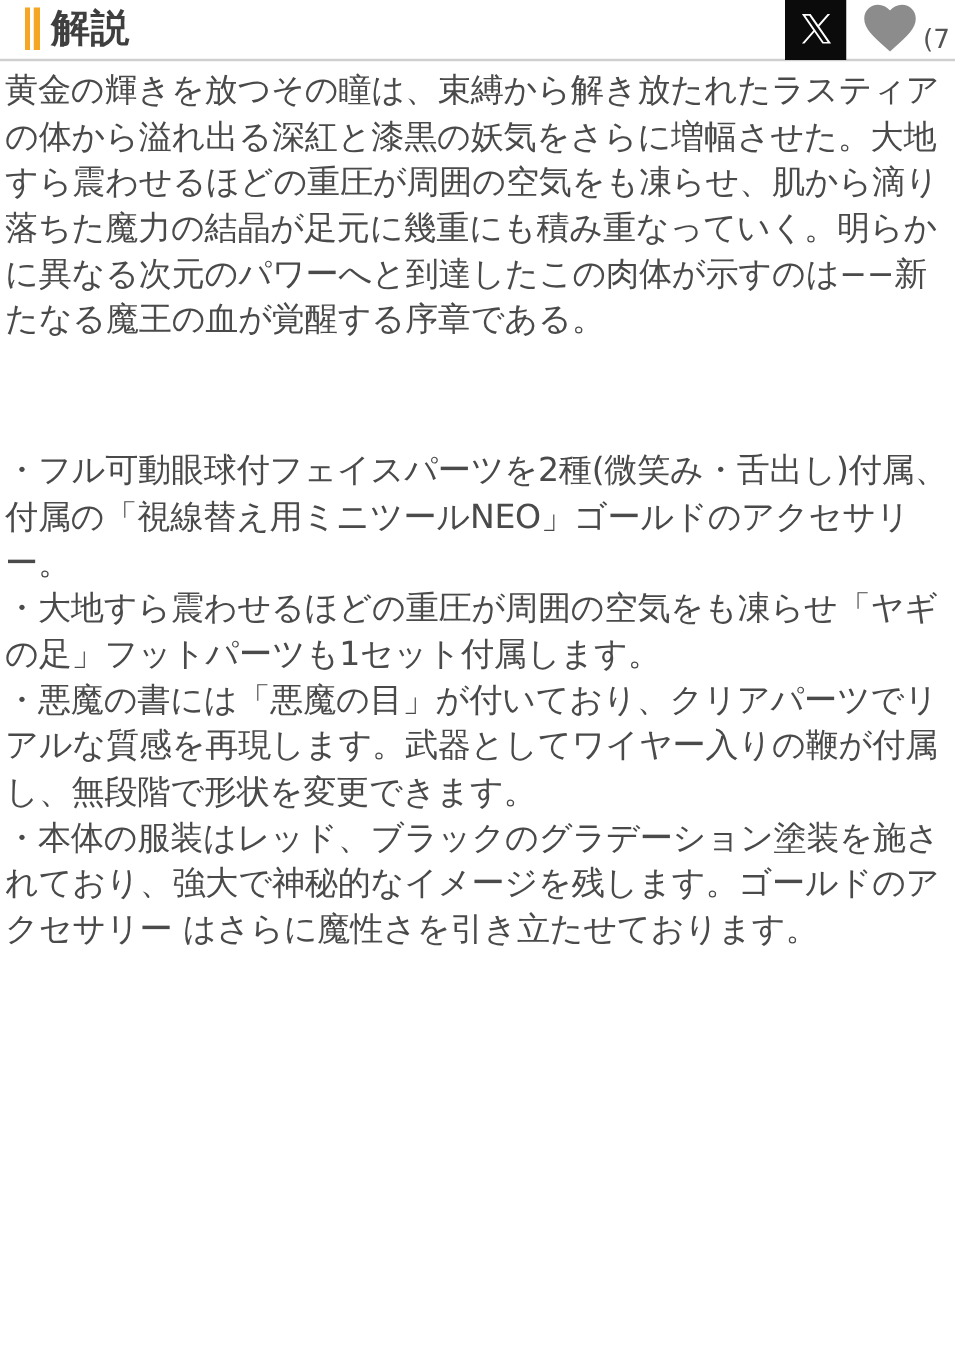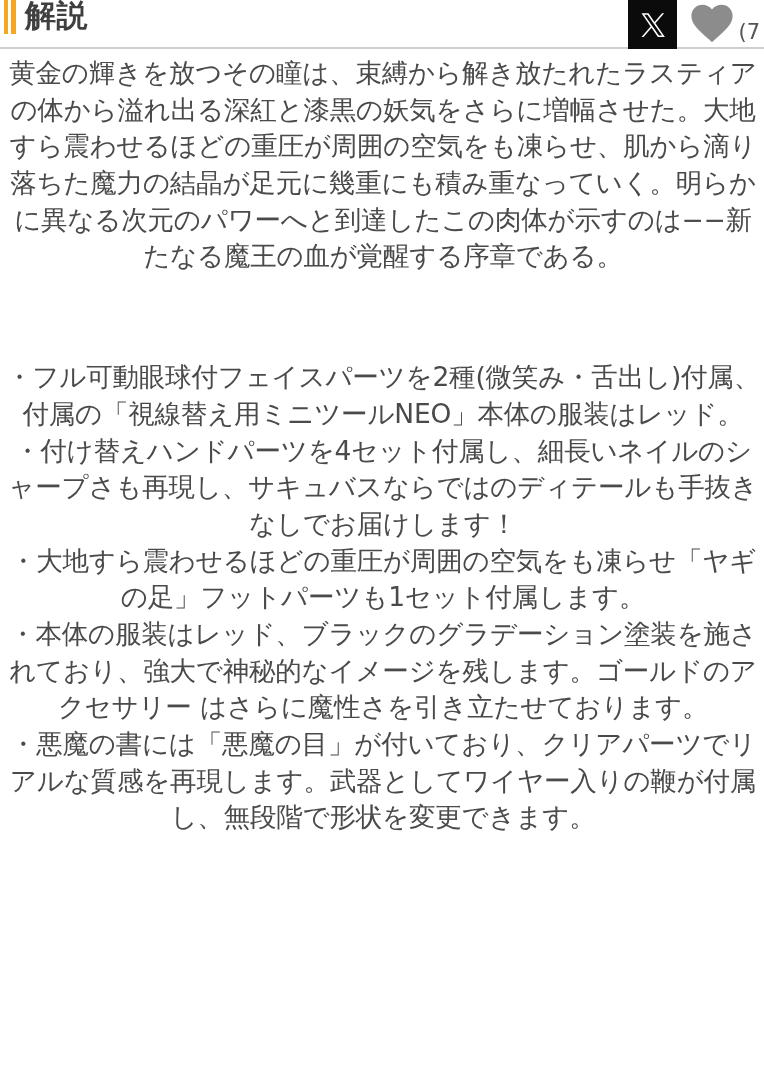--- a/index.html
+++ b/index.html
@@ -17,23 +17,23 @@
   }
   .page {
     width: 764px;
     position: relative;
     padding: 0;
   }
 
   
   .header {
     display: flex;
-    align-items: flex-start;
+    align-items: center;
     height: 46px;
-    padding: 0 0 0 4px;
+    padding: 0 0 0 20px;
     position: relative;
   }
   .header-bars {
     display: flex;
     gap: 3px;
     margin-right: 9px;
     flex: 0 0 auto;
   }
   .header-bars span {
     display: block;
@@ -98,21 +98,21 @@
 
   
   .content {
     padding: 6px 2px 0 4px;
   }
   .para {
     font-size: 26.5px;
     line-height: 1.385;
     color: #4a4a4a;
     margin: 0;
-    text-align: center;
+    text-align: left;
     letter-spacing: -0.2px;
     font-family: "DejaVu Sans", "Liberation Sans", sans-serif;
     white-space: pre-wrap;
     word-break: break-all;
   }
   .spacer-lg { height: 42px; }
   .spacer-md { height: 42px; }
   .bullets .para { margin: 0; }
 </style>
 </head>
@@ -152,21 +152,20 @@
   <div class="content">
 
     <p class="para">黄金の輝きを放つその瞳は、束縛から解き放たれたラスティアの体から溢れ出る深紅と漆黒の妖気をさらに増幅させた。大地すら震わせるほどの重圧が周囲の空気をも凍らせ、肌から滴り落ちた魔力の結晶が足元に幾重にも積み重なっていく。明らかに異なる次元のパワーへと到達したこの肉体が示すのは−−新たなる魔王の血が覚醒する序章である。</p>
 
     <div class="spacer-lg"></div>
 
 
     <div class="spacer-md"></div>
 
     <div class="bullets">
-      <p class="para">・フル可動眼球付フェイスパーツを2種(微笑み・舌出し)付属、付属の「視線替え用ミニツールNEO」本体の服装はレッド。</p>
-      <p class="para">・付け替えハンドパーツを4セット付属し、細長いネイルのシャープさも再現し、サキュバスならではのディテールも手抜きなしでお届けします！</p>
+      <p class="para">・フル可動眼球付フェイスパーツを2種(微笑み・舌出し)付属、付属の「視線替え用ミニツールNEO」ゴールドのアクセサリー。</p>
       <p class="para">・大地すら震わせるほどの重圧が周囲の空気をも凍らせ「ヤギの足」フットパーツも1セット付属します。</p>
+      <p class="para">・悪魔の書には「悪魔の目」が付いており、クリアパーツでリアルな質感を再現します。武器としてワイヤー入りの鞭が付属し、無段階で形状を変更できます。</p>
       <p class="para">・本体の服装はレッド、ブラックのグラデーション塗装を施されており、強大で神秘的なイメージを残します。ゴールドのアクセサリー はさらに魔性さを引き立たせております。</p>
-      <p class="para">・悪魔の書には「悪魔の目」が付いており、クリアパーツでリアルな質感を再現します。武器としてワイヤー入りの鞭が付属し、無段階で形状を変更できます。</p>
     </div>
 
   </div>
 </div>
 
 </body></html>

